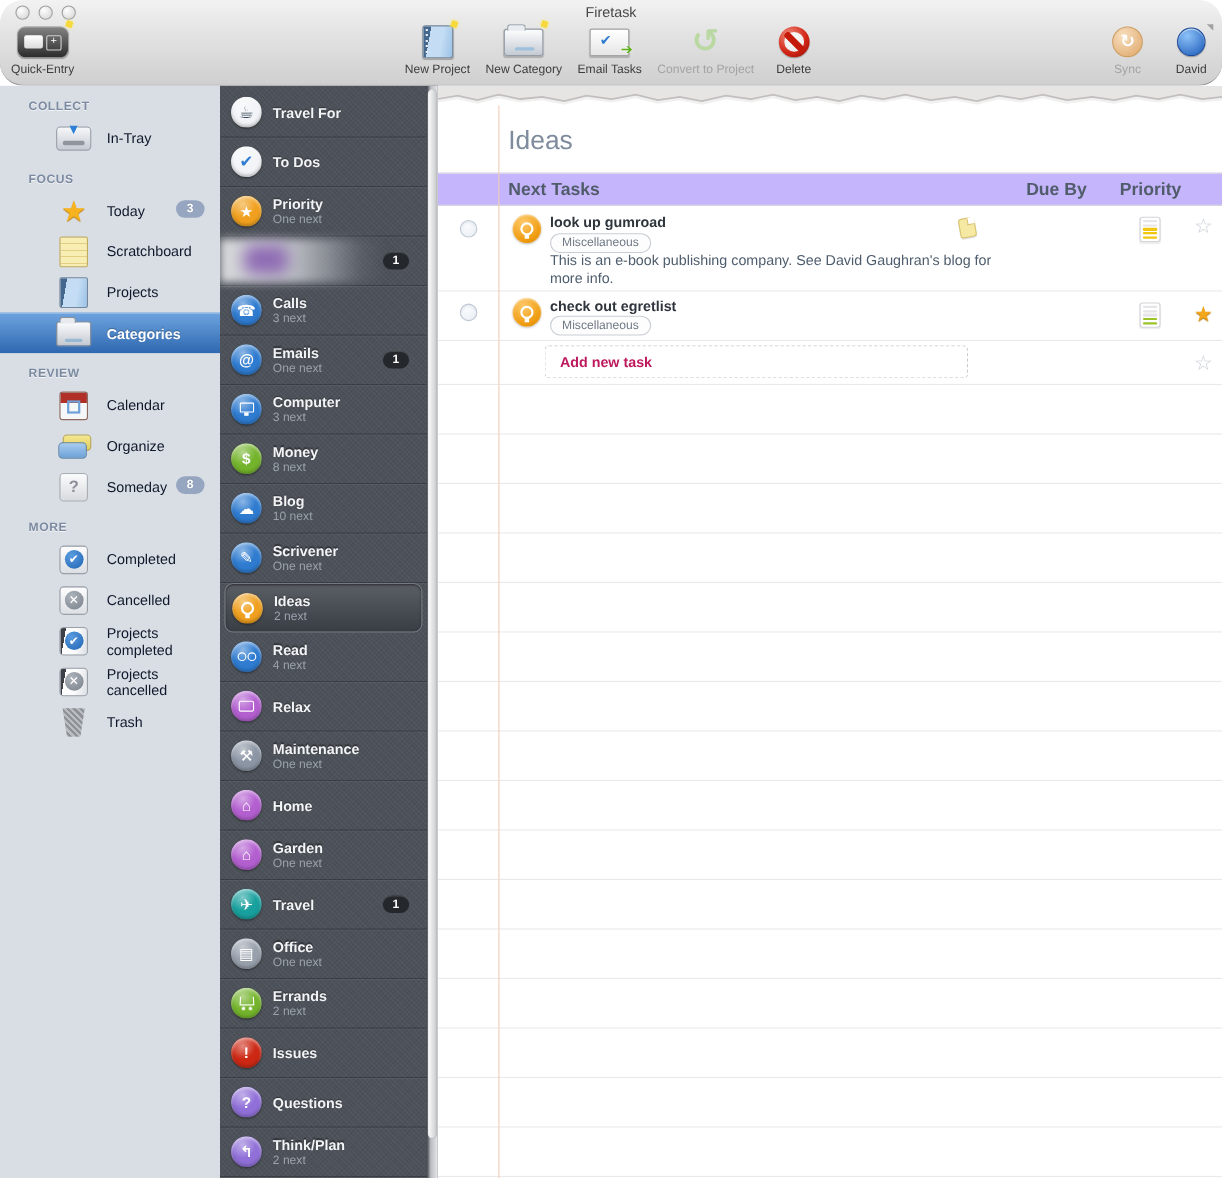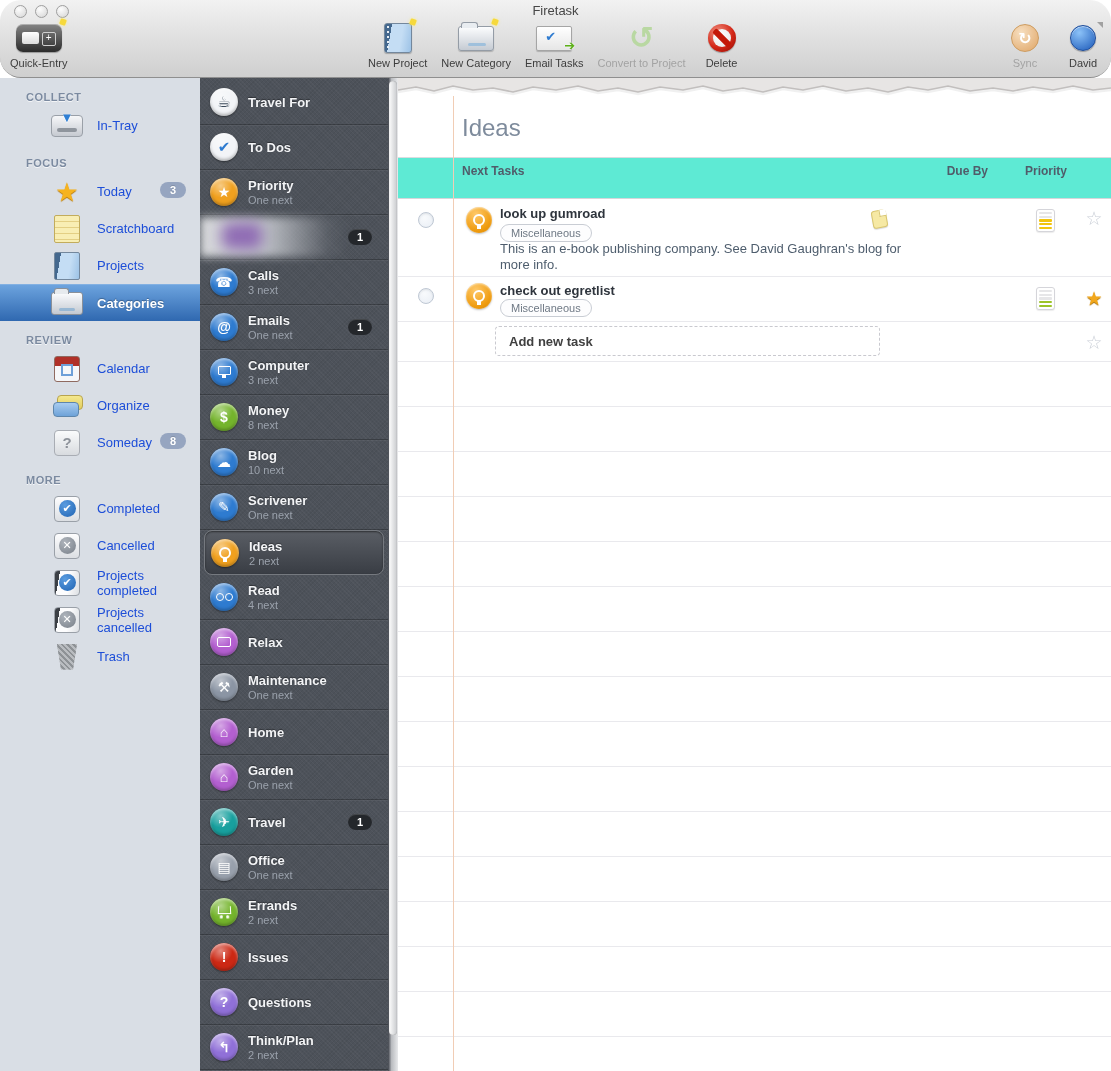--- a/index.html
+++ b/index.html
@@ -71,21 +71,21 @@
 
   
   #cols{position:absolute;left:0;top:78px;width:1111px;height:993px;display:flex;}
 
   
   #sidebar{width:200px;background:#d9dee5;overflow:hidden;flex:none;}
   .sb-header{margin:13px 0 4px 26px;font-size:11px;font-weight:bold;color:#7b8aa0;
     letter-spacing:.5px;text-shadow:0 1px 0 rgba(255,255,255,.7);}
   .sb-item{position:relative;height:37px;display:flex;align-items:center;padding-left:48px;cursor:default;}
   .sb-icon{width:38px;height:32px;flex:none;display:flex;align-items:center;justify-content:center;position:relative;}
-  .sb-label{margin-left:11px;font-size:13px;color:#1d4ed8;}
+  .sb-label{margin-left:11px;font-size:13px;color:#0f172a;}
   .sb-badge{position:absolute;right:14px;top:9px;background:#96a5c0;color:#fff;font-size:11px;
     font-weight:bold;padding:2px 10px;border-radius:10px;text-shadow:0 -1px 0 rgba(0,0,0,.15);}
   .sb-item.selected{background:linear-gradient(#6ca3de,#2f68b0);border-top:1px solid #82b0e2;}
   .sb-item.selected .sb-label{color:#fff;font-weight:bold;text-shadow:0 -1px 1px rgba(0,0,0,.3);}
 
   
   .si-intray{width:32px;height:22px;border:1px solid #9aa0a8;border-radius:4px;
     background:linear-gradient(#f6f7f9,#c6cad1);position:relative;}
   .si-intray::before{content:"▼";position:absolute;left:0;right:0;top:-6px;text-align:center;
     color:#2f7fd4;font-size:13px;text-shadow:0 1px 0 #fff;}
@@ -169,22 +169,22 @@
     background:linear-gradient(90deg,#3e424a,#b9bbbf 35%,#e8e9eb);}
   #cat-scroll .thumb{position:absolute;left:1px;right:1px;top:3px;bottom:36px;border-radius:5px;
     background:linear-gradient(90deg,#fdfdfd,#c9cbce);box-shadow:inset 0 0 1px rgba(0,0,0,.4);}
 
   
   #main{flex:1;position:relative;background:#fff;overflow:hidden;}
   #torn{position:relative;height:20px;background:transparent;}
   #peach-line{position:absolute;left:55px;top:18px;bottom:0;width:1px;background:#f1cdb5;z-index:4;}
   #page-title{height:59px;display:flex;align-items:center;padding-left:64px;
     font-size:24px;color:#7e8b9c;}
-  #thead{position:relative;height:42px;background:#5eead4;border-top:1px solid #dcdce0;
-    border-bottom:1px solid #d6d6da;font-size:12px;font-weight:bold;color:#505c6a;}
+  #thead{position:relative;height:30px;background:#c4b5fd;border-top:1px solid #dcdce0;
+    border-bottom:1px solid #d6d6da;font-size:16px;font-weight:bold;color:#505c6a;}
   #th-tasks{position:absolute;left:64px;top:6px;}
   #th-due{position:absolute;left:490px;width:100px;top:6px;text-align:right;}
   #th-priority{position:absolute;left:598px;width:100px;top:6px;text-align:center;}
 
   .trow{position:relative;display:flex;border-bottom:1px solid #e9e9ed;}
   .gutter{width:55px;flex:none;position:relative;}
   .tcell{flex:1;position:relative;}
   .radio{position:absolute;left:20px;width:16px;height:16px;border-radius:50%;
     border:1px solid #bfc8d4;background:radial-gradient(circle at 40% 35%,#f8fafc,#e9eef5);
     box-shadow:inset 0 1px 2px rgba(0,0,0,.08);}
@@ -201,21 +201,21 @@
   .note-icon::after{content:"";position:absolute;right:-1px;top:-1px;width:6px;height:6px;
     background:#fff;border-left:1px solid #d9c66e;border-bottom:1px solid #d9c66e;}
   .prio{position:absolute;left:583px;width:19px;height:23px;border:1px solid #d5d5da;border-radius:3px;
     background:#fff;padding:2px;display:flex;flex-direction:column;gap:1.5px;box-shadow:0 1px 1px rgba(0,0,0,.08);}
   .prio i{display:block;height:2.5px;border-radius:1px;}
   .star{position:absolute;right:6px;width:22px;text-align:center;font-size:19px;line-height:22px;}
   .star.off{color:#c9ced6;}
   .star.on{color:#f2a71c;text-shadow:0 1px 1px #a86e00;}
   .add-box{position:absolute;left:42px;top:4px;width:385px;height:30px;border:1.5px dashed #c9c9cf;
     border-radius:4px;display:flex;align-items:center;padding-left:13px;
-    font-size:13px;font-weight:bold;color:#404040;}
+    font-size:13px;font-weight:bold;color:#be185d;}
   .empty-row{height:45px;border-bottom:1px solid #e9e9ed;}
 </style>
 </head>
 <body>
 
 <div id="window">
 
   <div id="chrome">
     <div id="titlebar">
       <div id="traffic">

